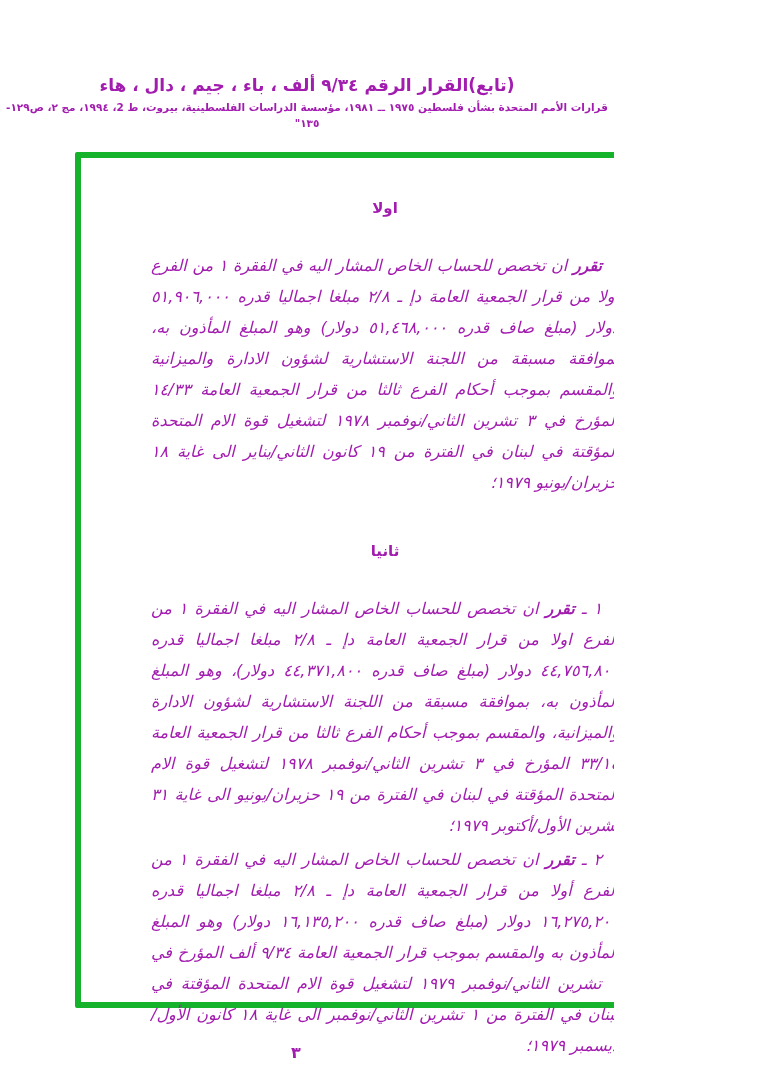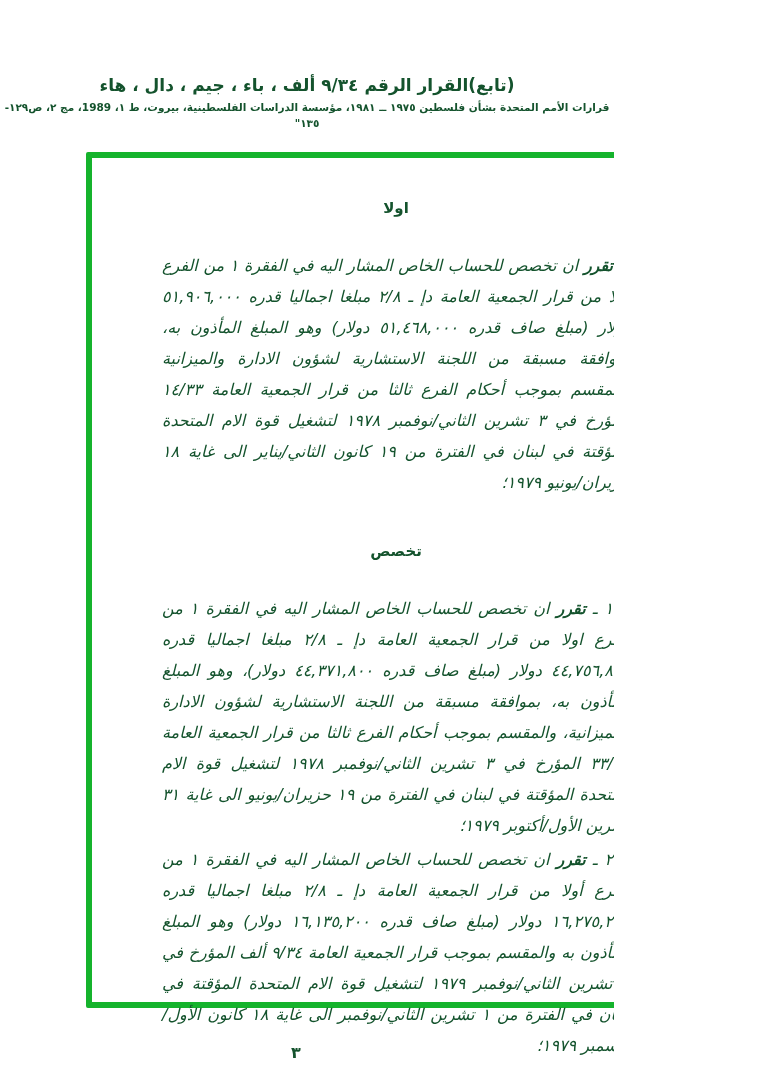--- a/index.html
+++ b/index.html
@@ -1,36 +1,36 @@
 <!DOCTYPE html>
 <html lang="ar"><head>
 <meta charset="utf-8">
 <style>
   html,body{margin:0;padding:0;background:#ffffff;}
   .page{
     position:relative;
     width:614px;height:1078px;
     background:#ffffff;
     font-family:"DejaVu Sans",sans-serif;
-    color:#14532d;
+    color:#a21caf;
     overflow:hidden;
   }
   .hdr{position:absolute;top:74px;left:0;right:0;text-align:center;direction:rtl;}
   .hdr-title{
     font-size:17px;font-weight:bold;letter-spacing:0;
     line-height:22px;
   }
   .hdr-cite{
     margin-top:3px;
     font-size:10.5px;font-weight:bold;
     line-height:16px;
   }
   .frame{
     position:absolute;
-    left:86px;top:152px;
+    left:75px;top:152px;
     width:608px;height:844px;
     border:6px solid #15b32c;
     border-radius:2px;
     background:#ffffff;
   }
   .content{
     direction:rtl;
     width:468px;
     margin:41px auto 0 auto;
   }
@@ -58,31 +58,31 @@
     direction:rtl;
   }
 </style>
 </head>
 <body>
 
 <div class="page">
 
   <div class="hdr">
     <div class="hdr-title">(تابع)القرار الرقم ٩/٣٤ ألف ، باء ، جيم ، دال ، هاء</div>
-    <div class="hdr-cite">قرارات الأمم المتحدة بشأن فلسطين ١٩٧٥ ــ ١٩٨١، مؤسسة الدراسات الفلسطينية، بيروت، ط ١، 1989، مج ٢، ص١٢٩- ١٣٥"</div>
+    <div class="hdr-cite">قرارات الأمم المتحدة بشأن فلسطين ١٩٧٥ ــ ١٩٨١، مؤسسة الدراسات الفلسطينية، بيروت، ط 2، ١٩٩٤، مج ٢، ص١٢٩- ١٣٥"</div>
   </div>
 
   <div class="frame">
     <div class="content">
 
       <h2 class="sec-head">اولا</h2>
 
       <p class="para"><span></span><span class="lead">تقرر</span><span> ان تخصص للحساب الخاص المشار اليه في الفقرة ١ من الفرع اولا من قرار الجمعية العامة دإ ـ ٢/٨ مبلغا اجماليا قدره ٥١,٩٠٦,٠٠٠ دولار (مبلغ صاف قدره ٥١,٤٦٨,٠٠٠ دولار) وهو المبلغ المأذون به، بموافقة مسبقة من اللجنة الاستشارية لشؤون الادارة والميزانية والمقسم بموجب أحكام الفرع ثالثا من قرار الجمعية العامة ١٤/٣٣ المؤرخ في ٣ تشرين الثاني/نوفمبر ١٩٧٨ لتشغيل قوة الام المتحدة المؤقتة في لبنان في الفترة من ١٩ كانون الثاني/يناير الى غاية ١٨ حزيران/يونيو ١٩٧٩؛</span></p>
 
-      <h2 class="sec-head second">تخصص</h2>
+      <h2 class="sec-head second">ثانيا</h2>
 
       <p class="para"><span>١ ـ </span><span class="lead">تقرر</span><span> ان تخصص للحساب الخاص المشار اليه في الفقرة ١ من الفرع اولا من قرار الجمعية العامة دإ ـ ٢/٨ مبلغا اجماليا قدره ٤٤,٧٥٦,٨٠٠ دولار (مبلغ صاف قدره ٤٤,٣٧١,٨٠٠ دولار)، وهو المبلغ المأذون به، بموافقة مسبقة من اللجنة الاستشارية لشؤون الادارة والميزانية، والمقسم بموجب أحكام الفرع ثالثا من قرار الجمعية العامة ٣٣/١٤ المؤرخ في ٣ تشرين الثاني/نوفمبر ١٩٧٨ لتشغيل قوة الام المتحدة المؤقتة في لبنان في الفترة من ١٩ حزيران/يونيو الى غاية ٣١ تشرين الأول/أكتوبر ١٩٧٩؛</span></p>
 
       <p class="para tight"><span>٢ ـ </span><span class="lead">تقرر</span><span> ان تخصص للحساب الخاص المشار اليه في الفقرة ١ من الفرع أولا من قرار الجمعية العامة دإ ـ ٢/٨ مبلغا اجماليا قدره ١٦,٢٧٥,٢٠٠ دولار (مبلغ صاف قدره ١٦,١٣٥,٢٠٠ دولار) وهو المبلغ المأذون به والمقسم بموجب قرار الجمعية العامة ٩/٣٤ ألف المؤرخ في ١ تشرين الثاني/نوفمبر ١٩٧٩ لتشغيل قوة الام المتحدة المؤقتة في لبنان في الفترة من ١ تشرين الثاني/نوفمبر الى غاية ١٨ كانون الأول/ديسمبر ١٩٧٩؛</span></p>
 
     </div>
   </div>
 
   <div class="pageno">٣</div>
 

